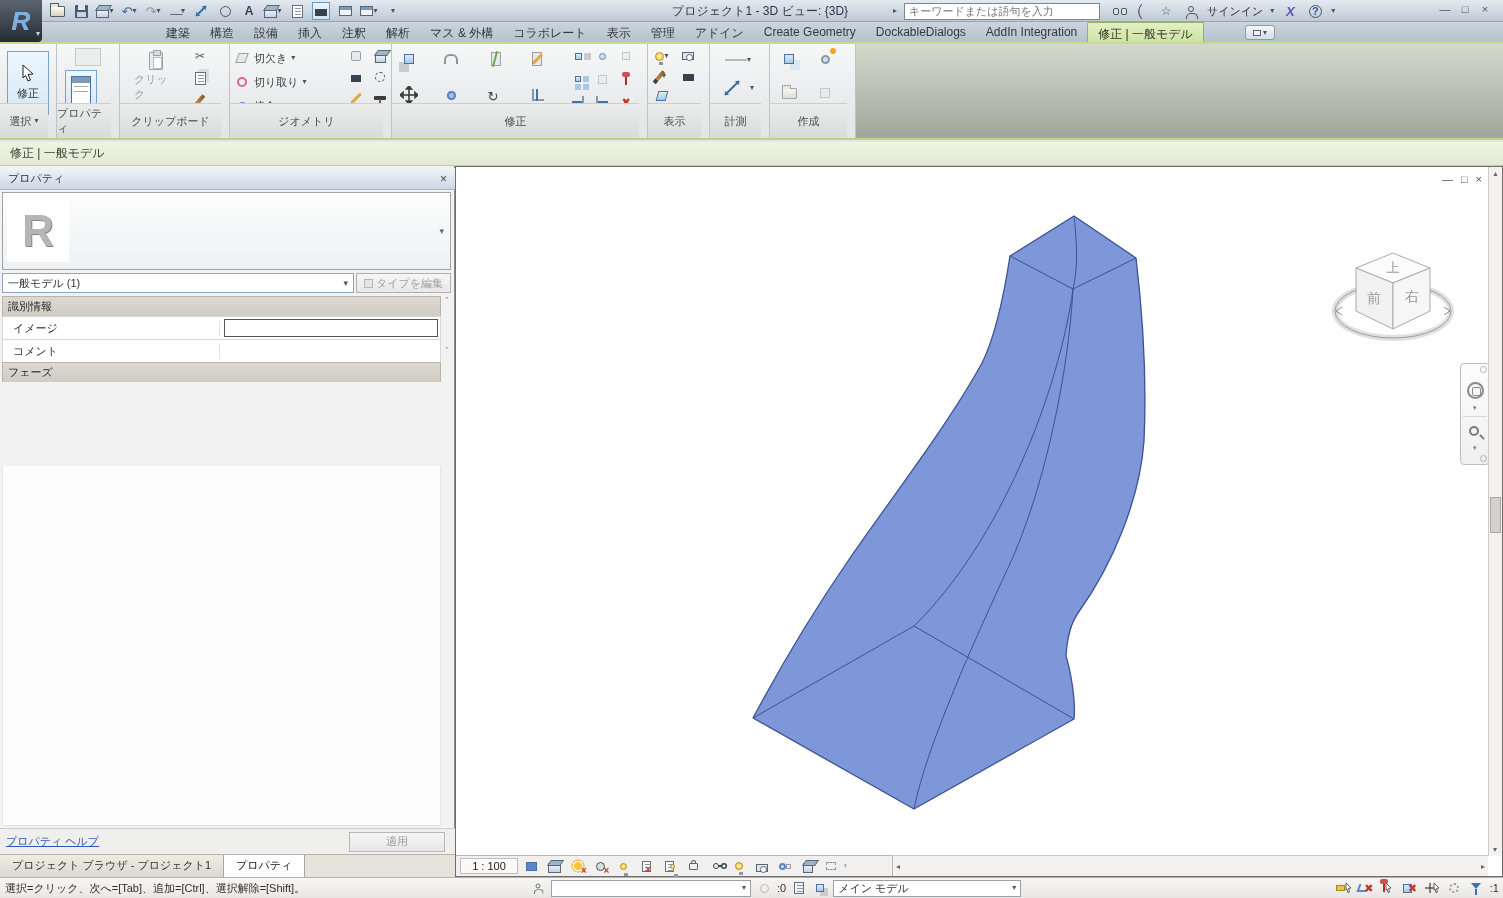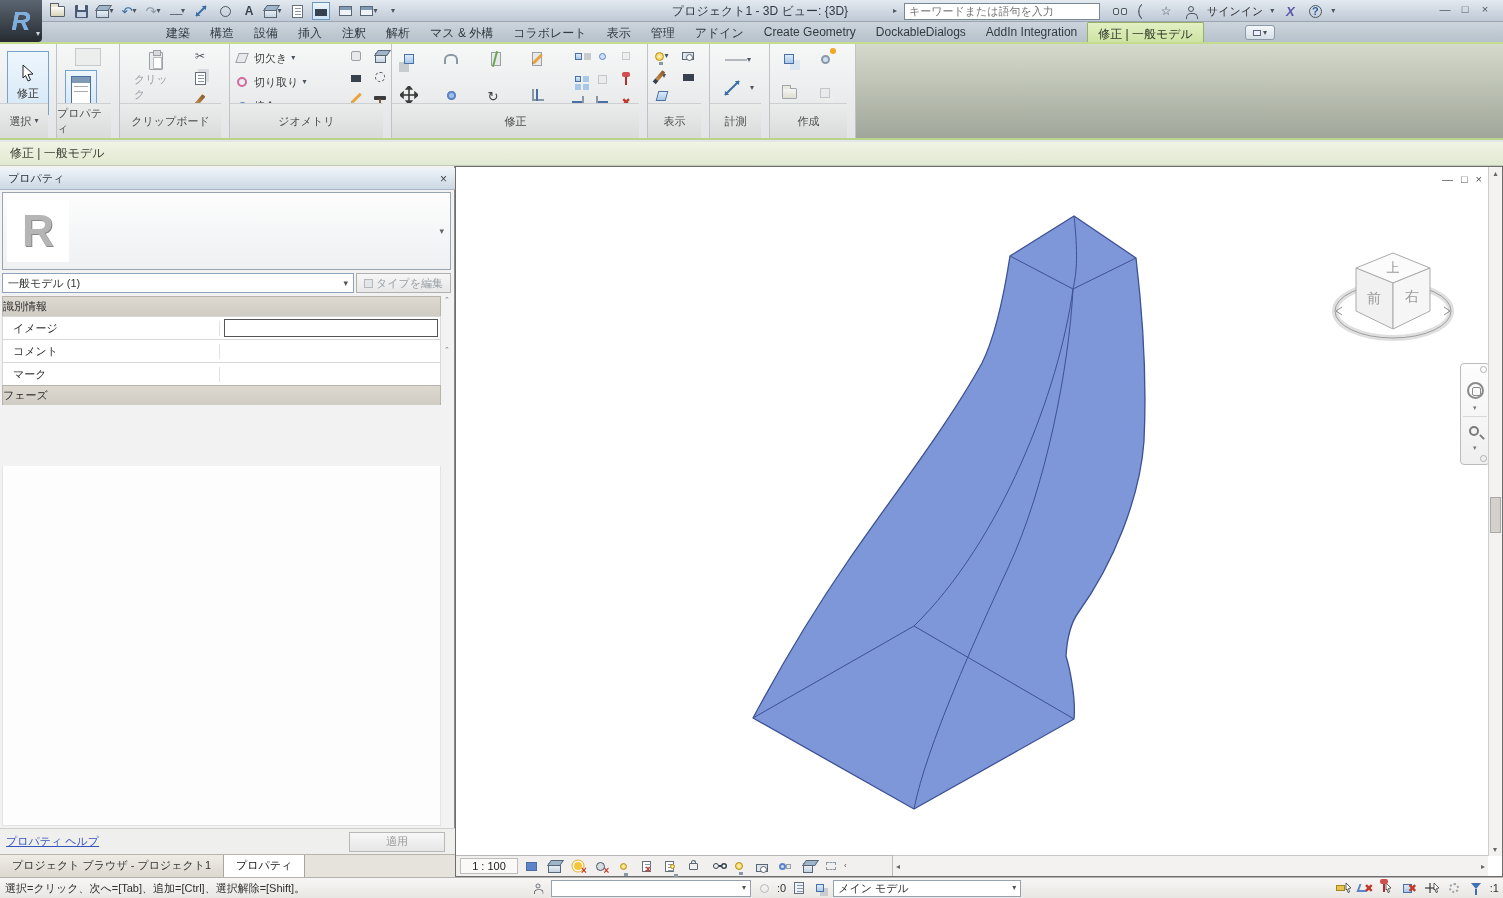--- a/index.html
+++ b/index.html
@@ -108,21 +108,21 @@
 #props-hd .x{margin-left:auto;color:#444;font-size:12px}
 #preview{position:absolute;left:2px;top:26px;width:449px;height:78px;background:linear-gradient(#fdfdfd,#eef0f2);border:1px solid #9aa4ae;display:flex;align-items:center}
 #preview .thumb{width:62px;height:62px;margin-left:4px;background:#fff;display:flex;align-items:center;justify-content:center;font-size:44px;font-weight:bold;color:#b5b5b5;text-shadow:1px 1px 0 #888}
 #preview .dd{margin-left:auto;margin-right:6px;color:#666;font-size:9px}
 #selrow{position:absolute;left:2px;top:107px;width:449px;height:20px;display:flex}
 #typesel{flex:0 0 352px;height:20px;border:1px solid #8fa3bd;background:#fff;display:flex;align-items:center;padding:0 5px;font-size:11px}
 #typesel .dd{margin-left:auto;color:#555;font-size:9px}
 #edittype{flex:1;height:20px;margin-left:2px;border:1px solid #b0b0b0;background:linear-gradient(#f6f6f6,#e8e8e8);display:flex;align-items:center;justify-content:center;gap:3px;font-size:11px;color:#9aa0a6}
 #edittype .mini{width:9px;height:9px;border:1px solid #b5b9bd;background:#e3e6e9}
 #ptable{position:absolute;left:2px;top:130px;width:439px}
-.sechd{height:20px;background:linear-gradient(#ddd9d1,#cfccc4);border:1px solid #b8b4ac;border-bottom:none;display:flex;align-items:center;font-size:11px;color:#1f1f1f}
+.sechd{height:20px;background:linear-gradient(#ddd9d1,#cfccc4);border:1px solid #b8b4ac;border-bottom:none;display:flex;align-items:center;padding-left:5px;font-size:11px;color:#1f1f1f}
 .prow{height:23px;background:#fff;border:1px solid #d8d8d8;border-bottom:none;display:flex;align-items:center}
 .prow .lb{flex:0 0 217px;padding-left:10px;color:#2f2f2f;border-right:1px solid #e2e2e2}
 .prow .vl{flex:1;padding-left:4px;color:#222}
 .prow input{width:214px;height:18px;border:1px solid #555;font-size:11px;padding:0 3px}
 #ptable .last{border-bottom:1px solid #c8c8c8}
 #pgutter{position:absolute;left:441px;top:130px;width:12px;height:170px;font-size:7px;color:#777;text-align:center}
 #helpbar{position:absolute;left:0;top:662px;width:455px;height:26px;background:#efefed;border-top:1px solid #cfcfcd;display:flex;align-items:center;padding:0 6px}
 #helplink{color:#3355bb;text-decoration:underline;font-size:11px}
 #applybtn{margin-left:auto;margin-right:4px;width:96px;height:20px;border:1px solid #b8b8b8;background:linear-gradient(#f7f7f7,#e6e6e6);color:#9a9a9a;font-size:11px;display:flex;align-items:center;justify-content:center}
 #ptabs{position:absolute;left:0;top:688px;width:455px;height:23px;background:#e6e3dd;display:flex;border-top:1px solid #b8b4ac}
@@ -551,24 +551,20 @@
         <span>識別情報</span>
       </div>
     <div class="prow">
       <span class="lb">イメージ</span>
       <span class="vl"><input value="" style=""></span>
     </div>
     <div class="prow">
       <span class="lb">コメント</span>
         <span class="vl"></span>
     </div>
-    <div class="prow">
-      <span class="lb">マーク</span>
-        <span class="vl"></span>
-    </div>
     <div class="sechd">
         <span>フェーズ</span>
       </div>
   </div>
   <div id="pgutter">⌃<br><br><br><br><br><br><br>⌃</div>
   <div class="abs" style="left:2px;top:300px;width:439px;height:360px;background:#fdfdfd;border:1px solid #e4e4e4;border-top:none"></div>
   <div id="helpbar">
     <span id="helplink">プロパティ ヘルプ</span>
     <div id="applybtn">
         <span>適用</span>

